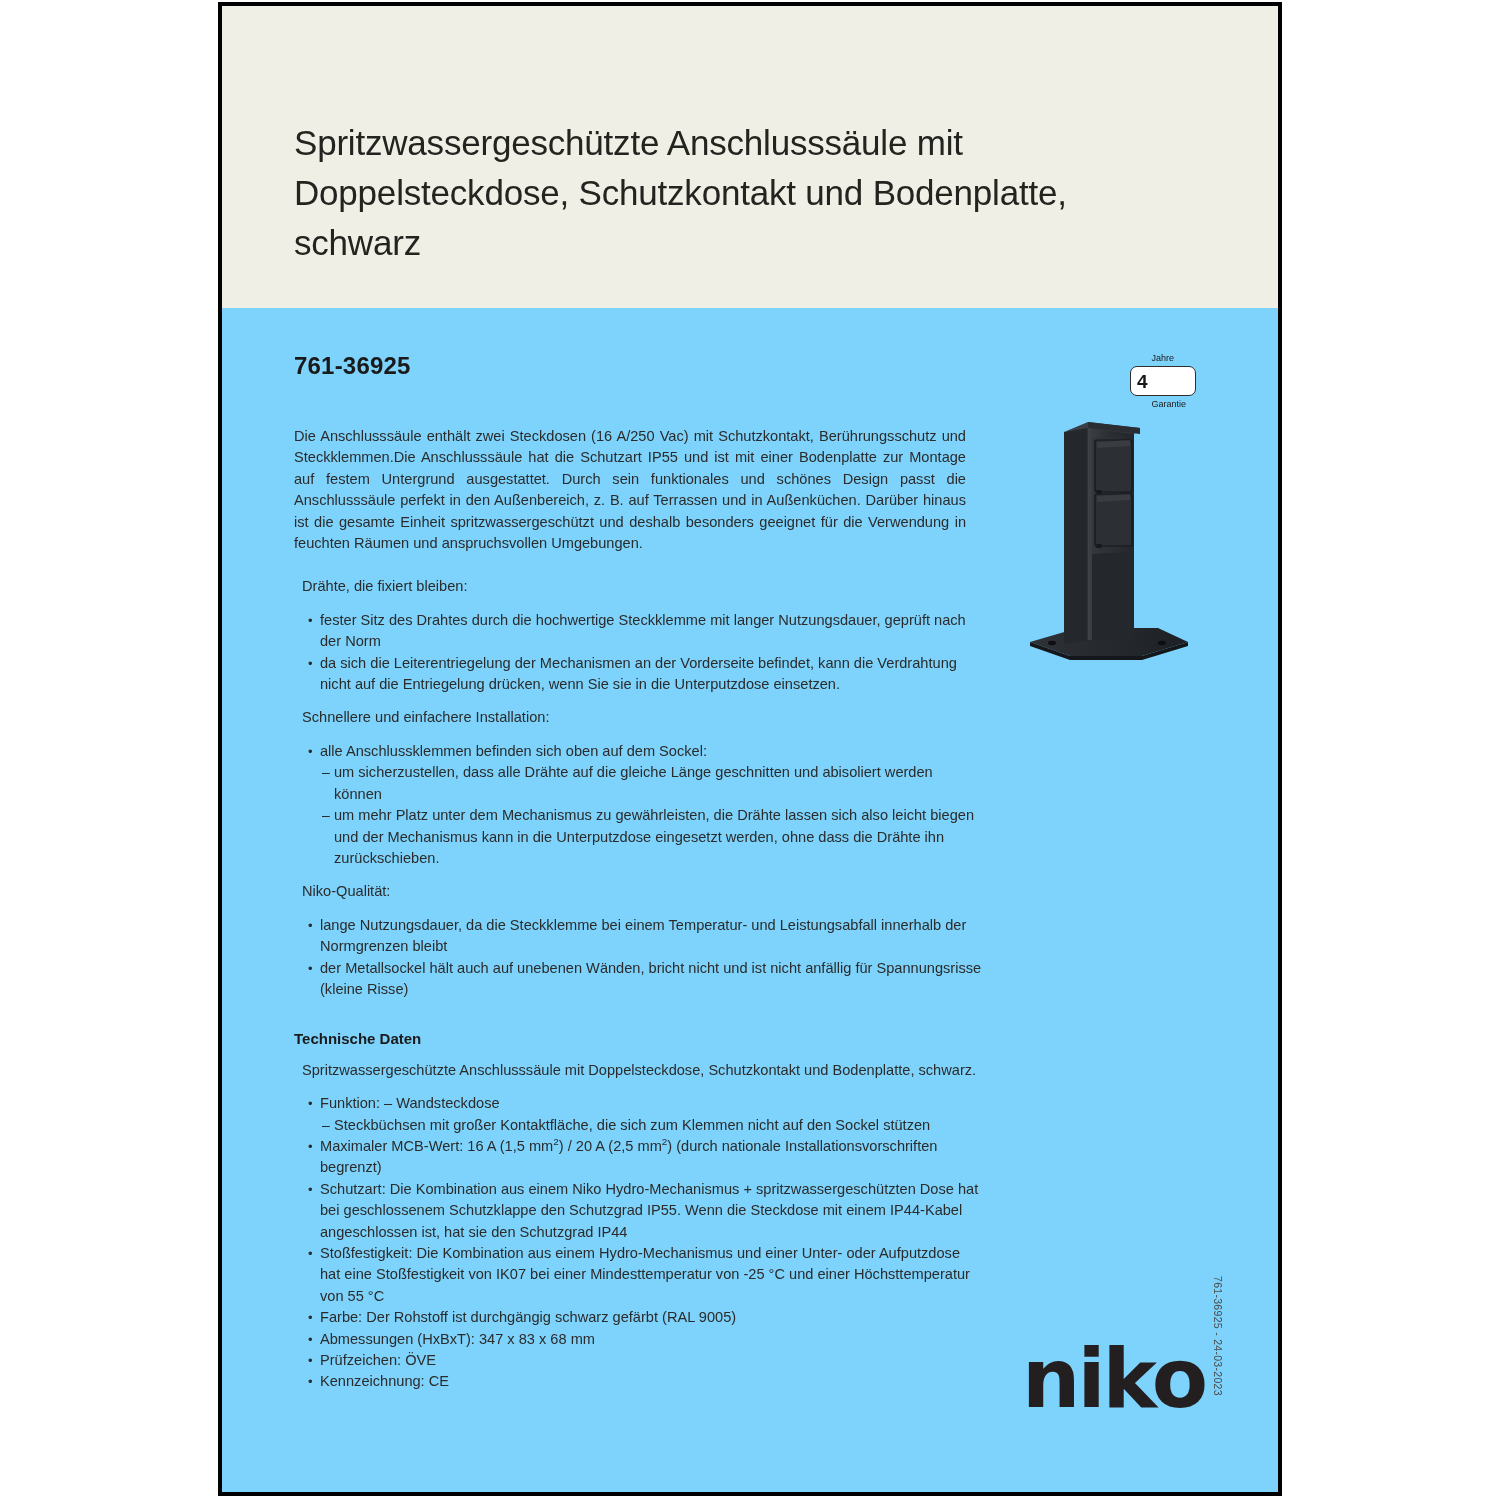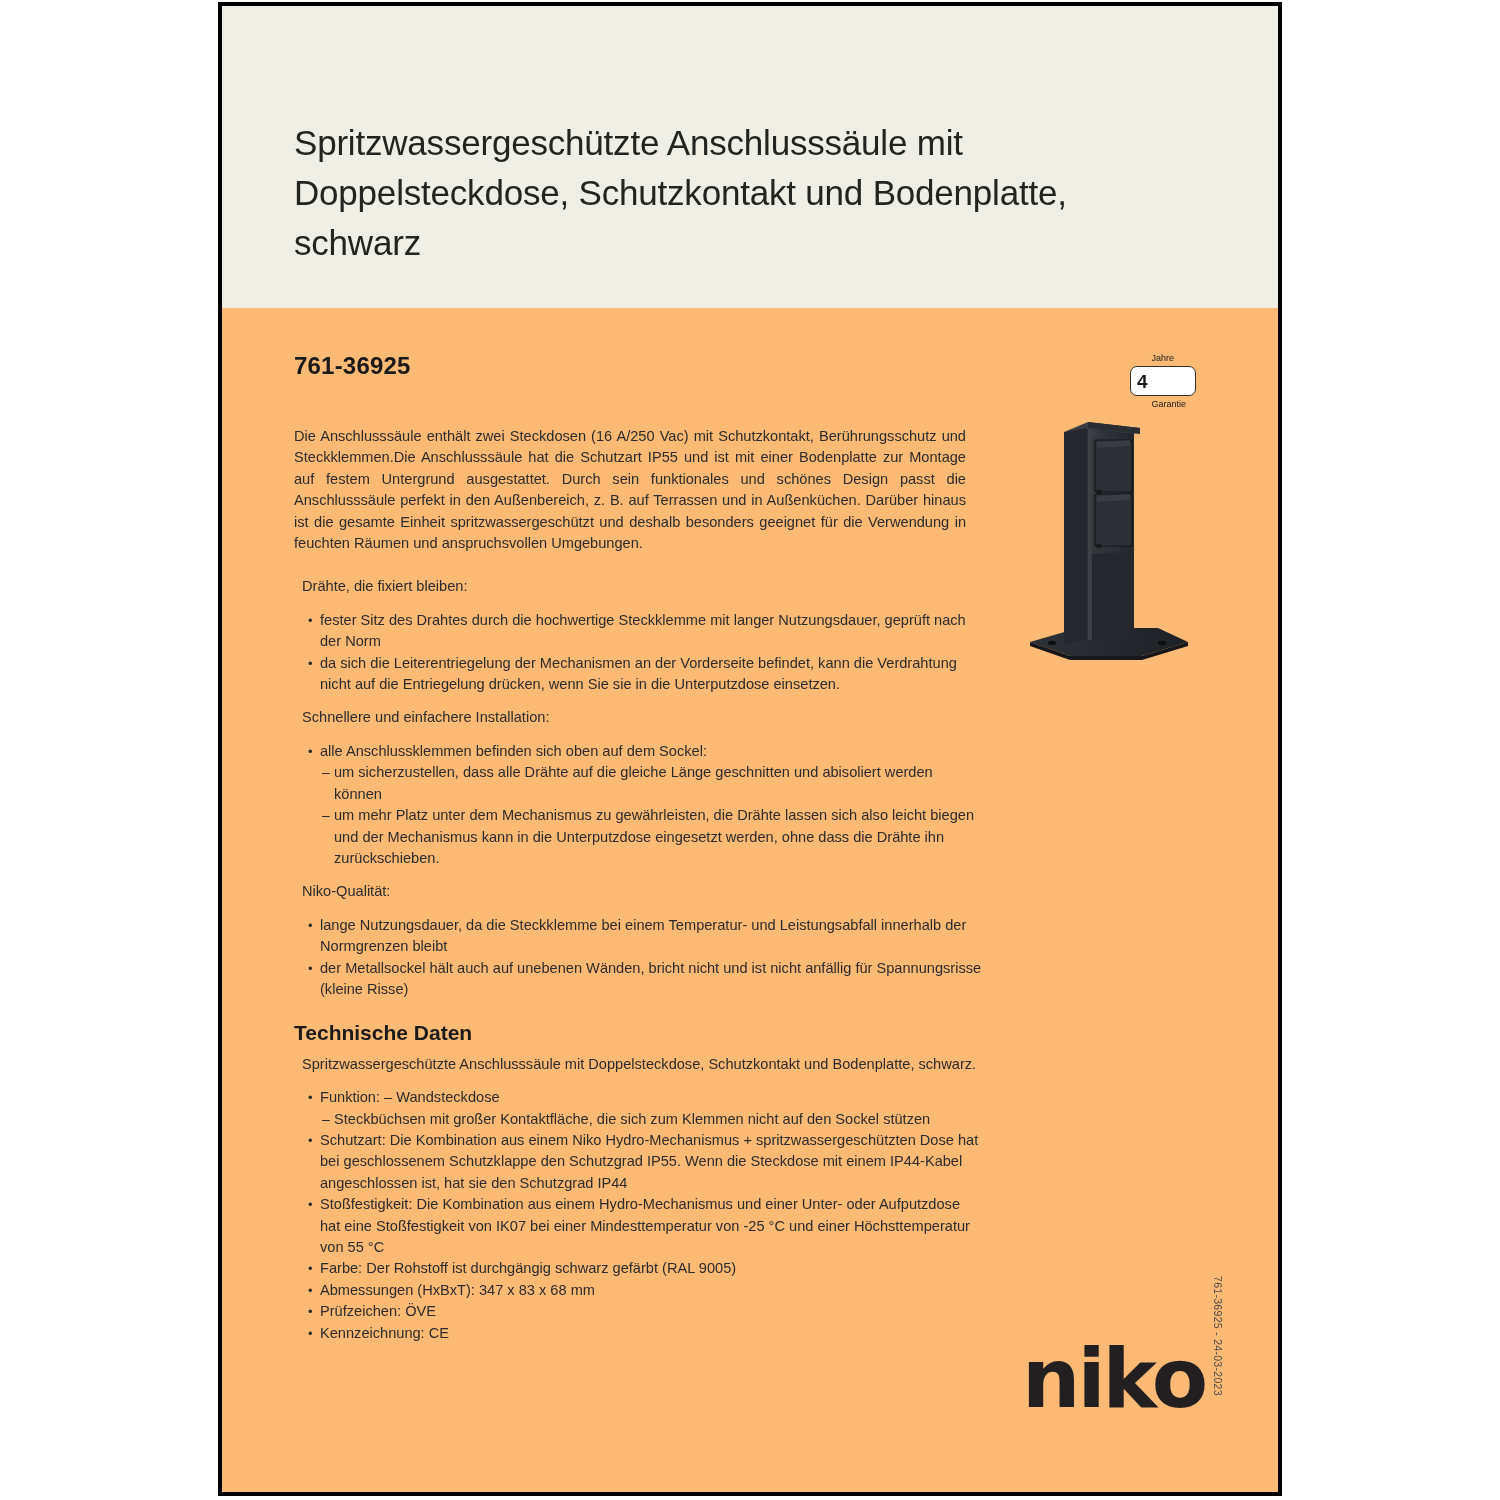--- a/index.html
+++ b/index.html
@@ -6,21 +6,21 @@
   html, body {
     margin: 0; padding: 0;
     width: 1500px; height: 1500px;
     background: #ffffff;
     font-family: "Liberation Sans", "DejaVu Sans", sans-serif;
   }
   #page {
     position: absolute;
     left: 218px; top: 2px;
     width: 1064px; height: 1494px;
-    background: #fdba74;
+    background: #7dd3fc;
     border: 4px solid #000000;
     overflow: hidden;
   }
   
   .header-band {
     position: absolute;
     left: 0; top: 0;
     width: 100%; height: 302px;
     background: #efefe6;
   }
@@ -108,24 +108,24 @@
     padding-left: 28px;
   }
   ul.bul > li.sub::before {
     content: "\2013";
     left: 16px;
     font-size: 14px;
   }
   .group { margin-bottom: 0; }
   
   .tech-heading {
-    font-size: 21px;
-    font-weight: 700;
-    color: #1a1a1a;
-    margin: 22px 0 10px 0;
+    font-size: 15px;
+    font-weight: 700;
+    color: #1a1a1a;
+    margin: 28px 0 10px 0;
   }
   sup { font-size: 0.68em; vertical-align: super; line-height: 0; }
   
   .product-photo {
     position: absolute;
     left: 800px; top: 398px;
     width: 200px; height: 272px;
   }
   
   .logo {
@@ -241,20 +241,21 @@
         <li>lange Nutzungsdauer, da die Steckklemme bei einem Temperatur- und Leistungsabfall innerhalb der Normgrenzen bleibt</li>
         <li>der Metallsockel hält auch auf unebenen Wänden, bricht nicht und ist nicht anfällig für Spannungsrisse (kleine Risse)</li>
       </ul>
     </div>
 
     <div class="tech-heading">Technische Daten</div>
     <p class="plain-line">Spritzwassergeschützte Anschlusssäule mit Doppelsteckdose, Schutzkontakt und Bodenplatte, schwarz.</p>
     <ul class="bul">
       <li>Funktion: – Wandsteckdose</li>
       <li class="sub">Steckbüchsen mit großer Kontaktfläche, die sich zum Klemmen nicht auf den Sockel stützen</li>
+      <li><span>Maximaler MCB-Wert: 16 A (1,5 mm</span><sup>2</sup><span>) / 20 A (2,5 mm</span><sup>2</sup><span>) (durch nationale Installationsvorschriften begrenzt)</span></li>
       <li>Schutzart: Die Kombination aus einem Niko Hydro-Mechanismus + spritzwassergeschützten Dose hat bei geschlossenem Schutzklappe den Schutzgrad IP55. Wenn die Steckdose mit einem IP44-Kabel angeschlossen ist, hat sie den Schutzgrad IP44</li>
       <li>Stoßfestigkeit: Die Kombination aus einem Hydro-Mechanismus und einer Unter- oder Aufputzdose hat eine Stoßfestigkeit von IK07 bei einer Mindesttemperatur von -25 °C und einer Höchsttemperatur von 55 °C</li>
       <li>Farbe: Der Rohstoff ist durchgängig schwarz gefärbt (RAL 9005)</li>
       <li>Abmessungen (HxBxT): 347 x 83 x 68 mm</li>
       <li>Prüfzeichen: ÖVE</li>
       <li>Kennzeichnung: CE</li>
     </ul>
   </div>
 
   <div class="logo">niko</div>

